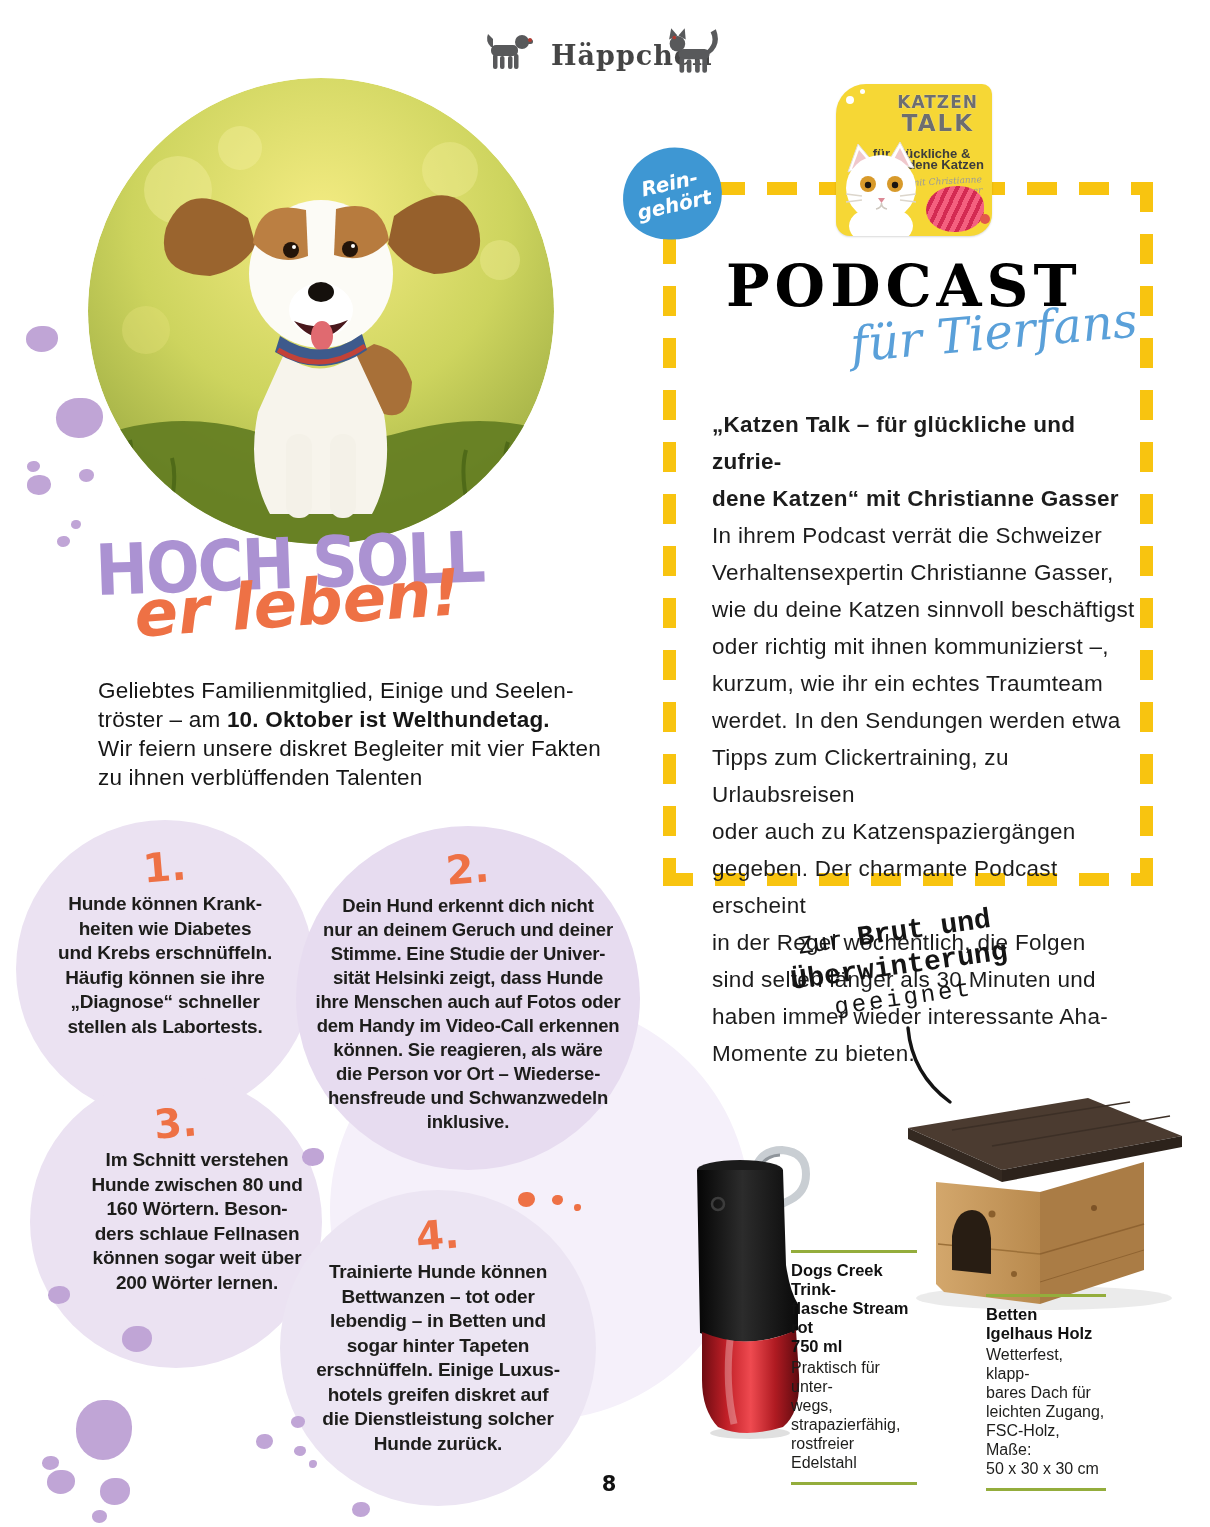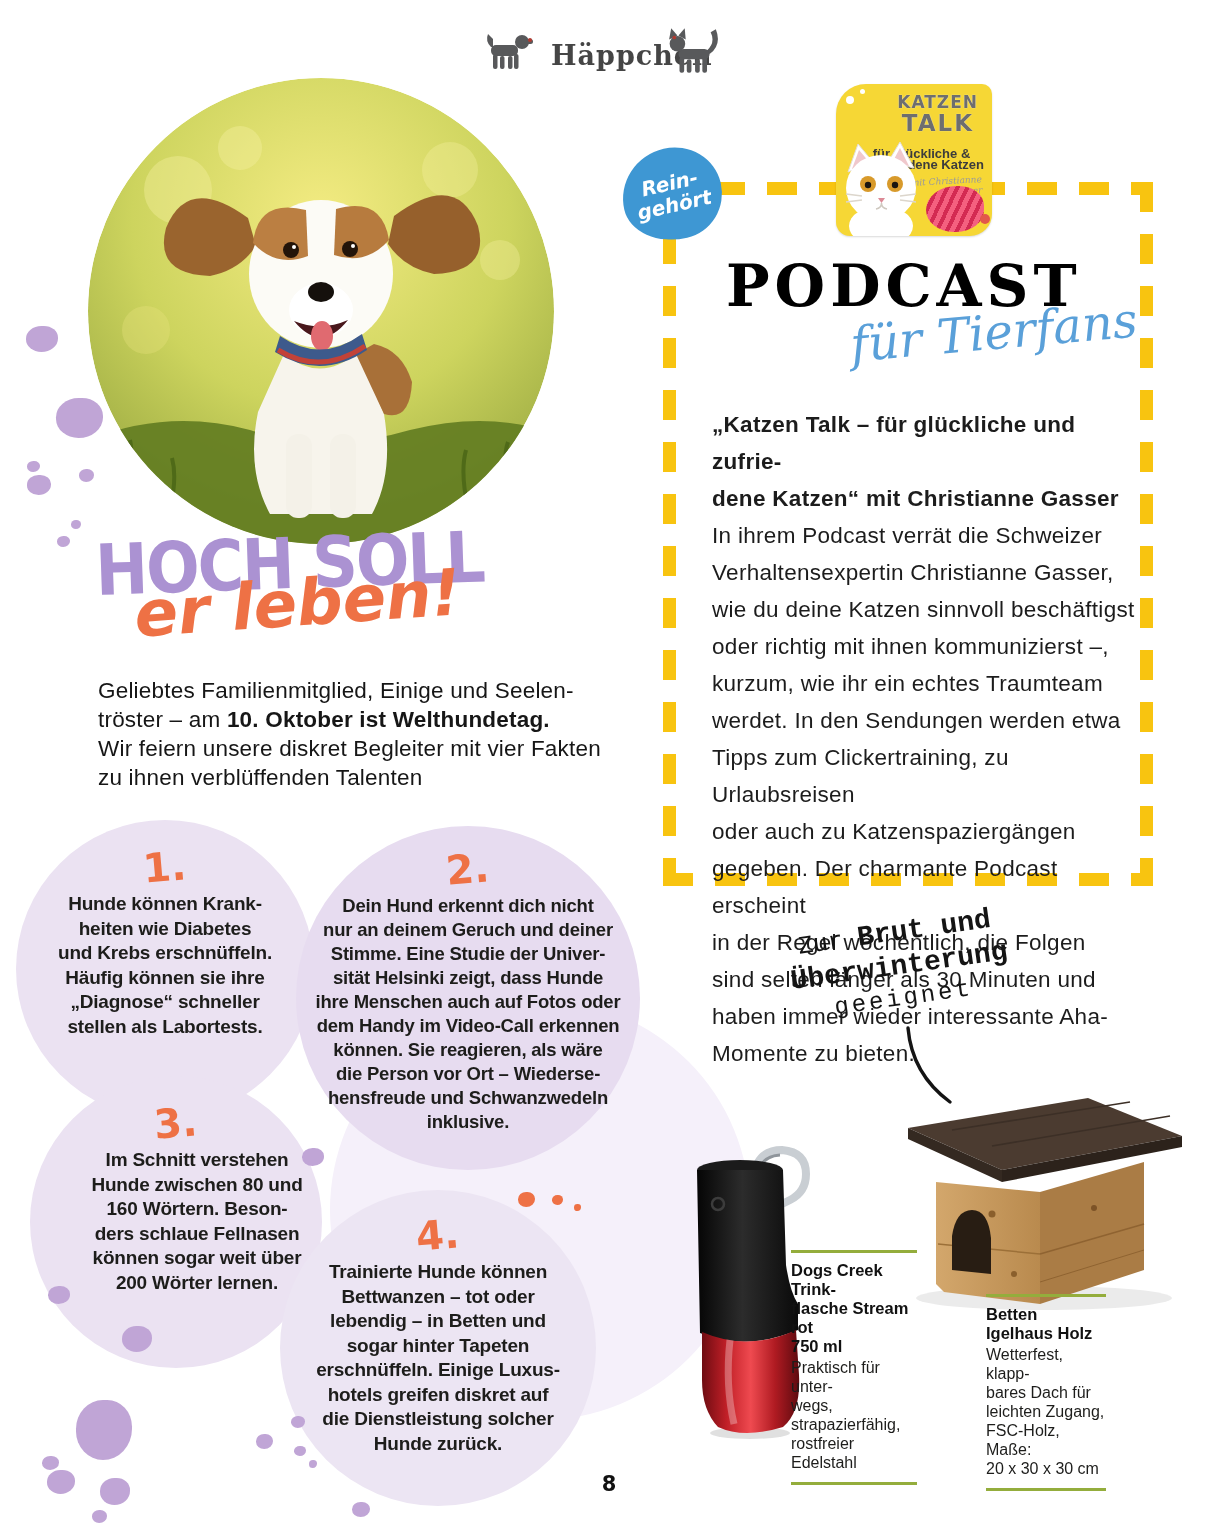--- a/index.html
+++ b/index.html
@@ -384,17 +384,17 @@
 wegs, strapazierfähig,
 rostfreier Edelstahl</div>
   </div>
   <div class="prod-text" id="prod2">
     <div class="prod-name">Betten
 Igelhaus Holz</div>
     <div class="prod-desc">Wetterfest, klapp-
 bares Dach für
 leichten Zugang,
 FSC-Holz, Maße:
-20 x 30 x 30 cm</div>
+50 x 30 x 30 cm</div>
   </div>
 
   <div class="abs" id="pagenum">8</div>
 </div>
 
 </body></html>

